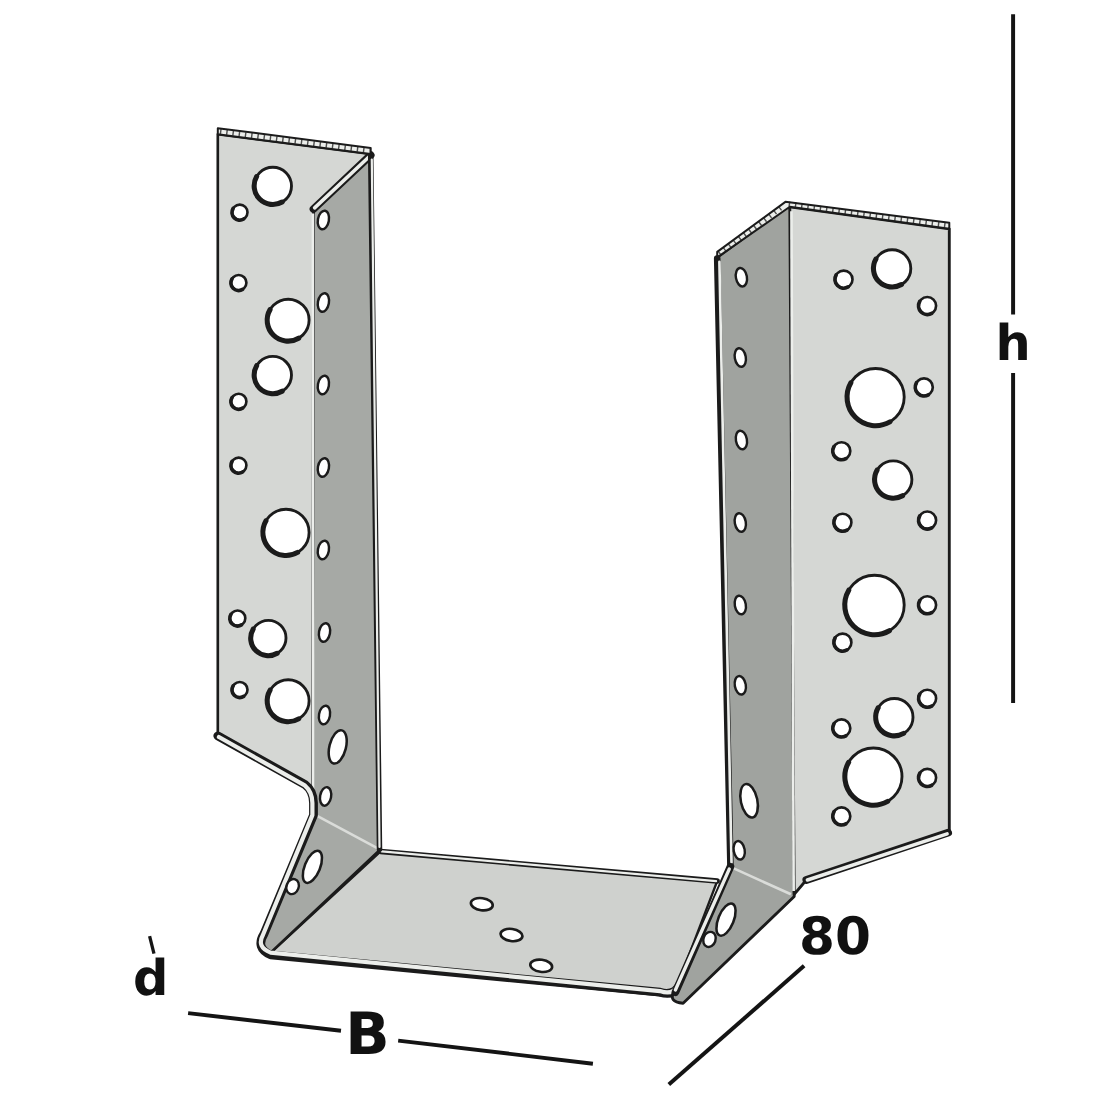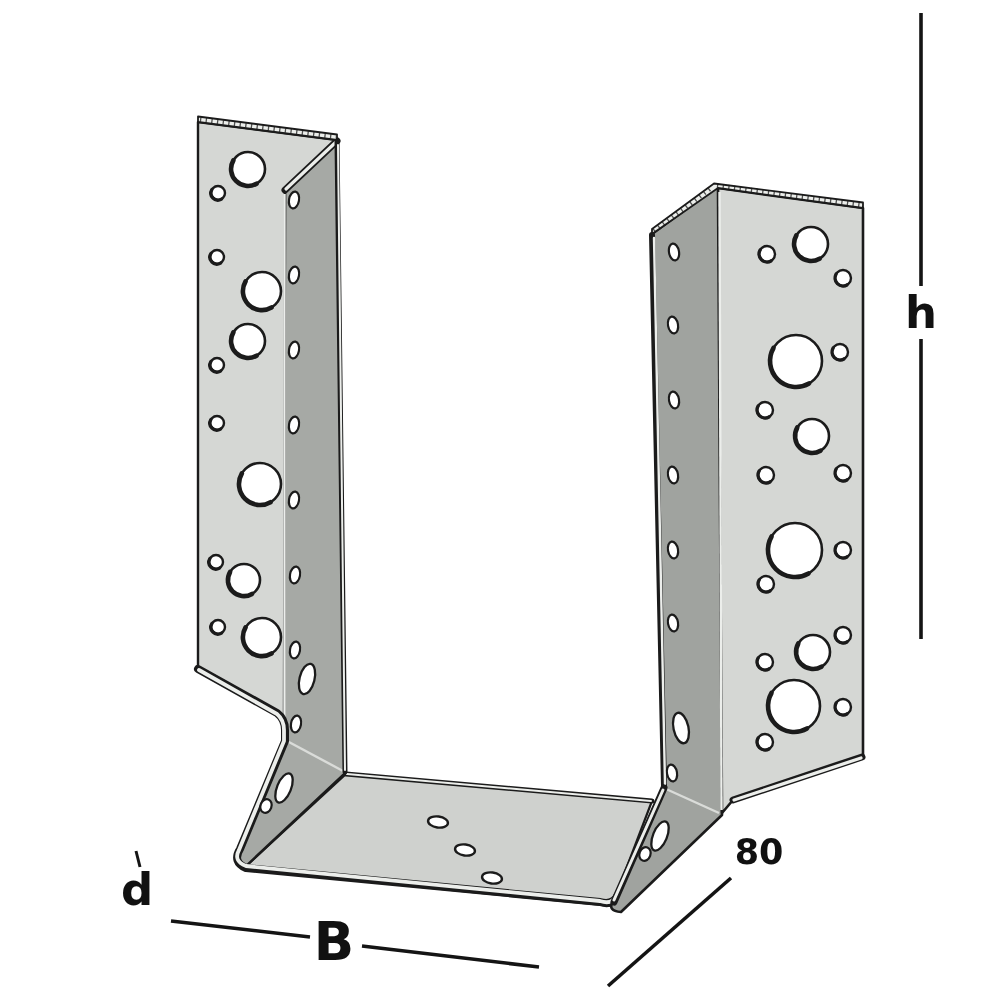--- a/index.html
+++ b/index.html
@@ -16,21 +16,21 @@
     transform:translate(-50%,-50%);
     font-family:"DejaVu Sans", sans-serif;
     font-weight:bold;
     color:#111111;
     line-height:1;
     white-space:nowrap;
     user-select:none;
   }
   .lbl-h  {font-size:45px;}
   .lbl-B  {font-size:53px;}
-  .lbl-80 {font-size:35px;}
+  .lbl-80 {font-size:47px;}
   .lbl-d  {font-size:45px;}
 </style>
 </head>
 <body>
 
 <div class="stage">
 
   <svg viewBox="0 0 1000 1000" width="1000" height="1000">
 
     <g>

